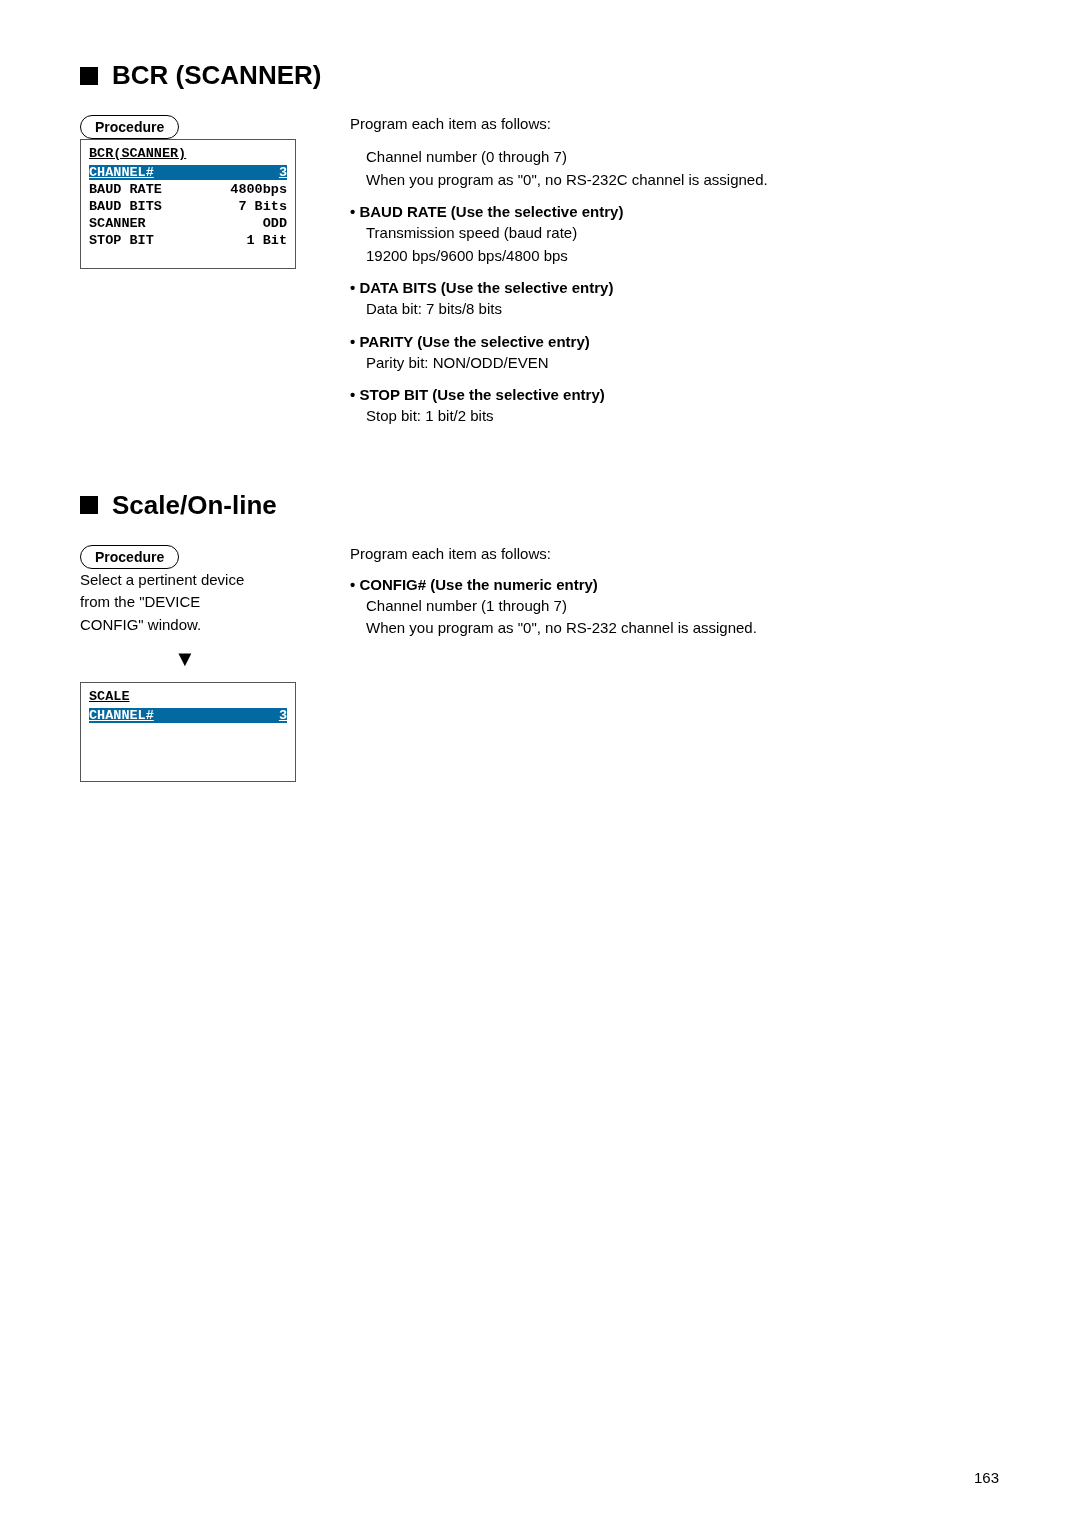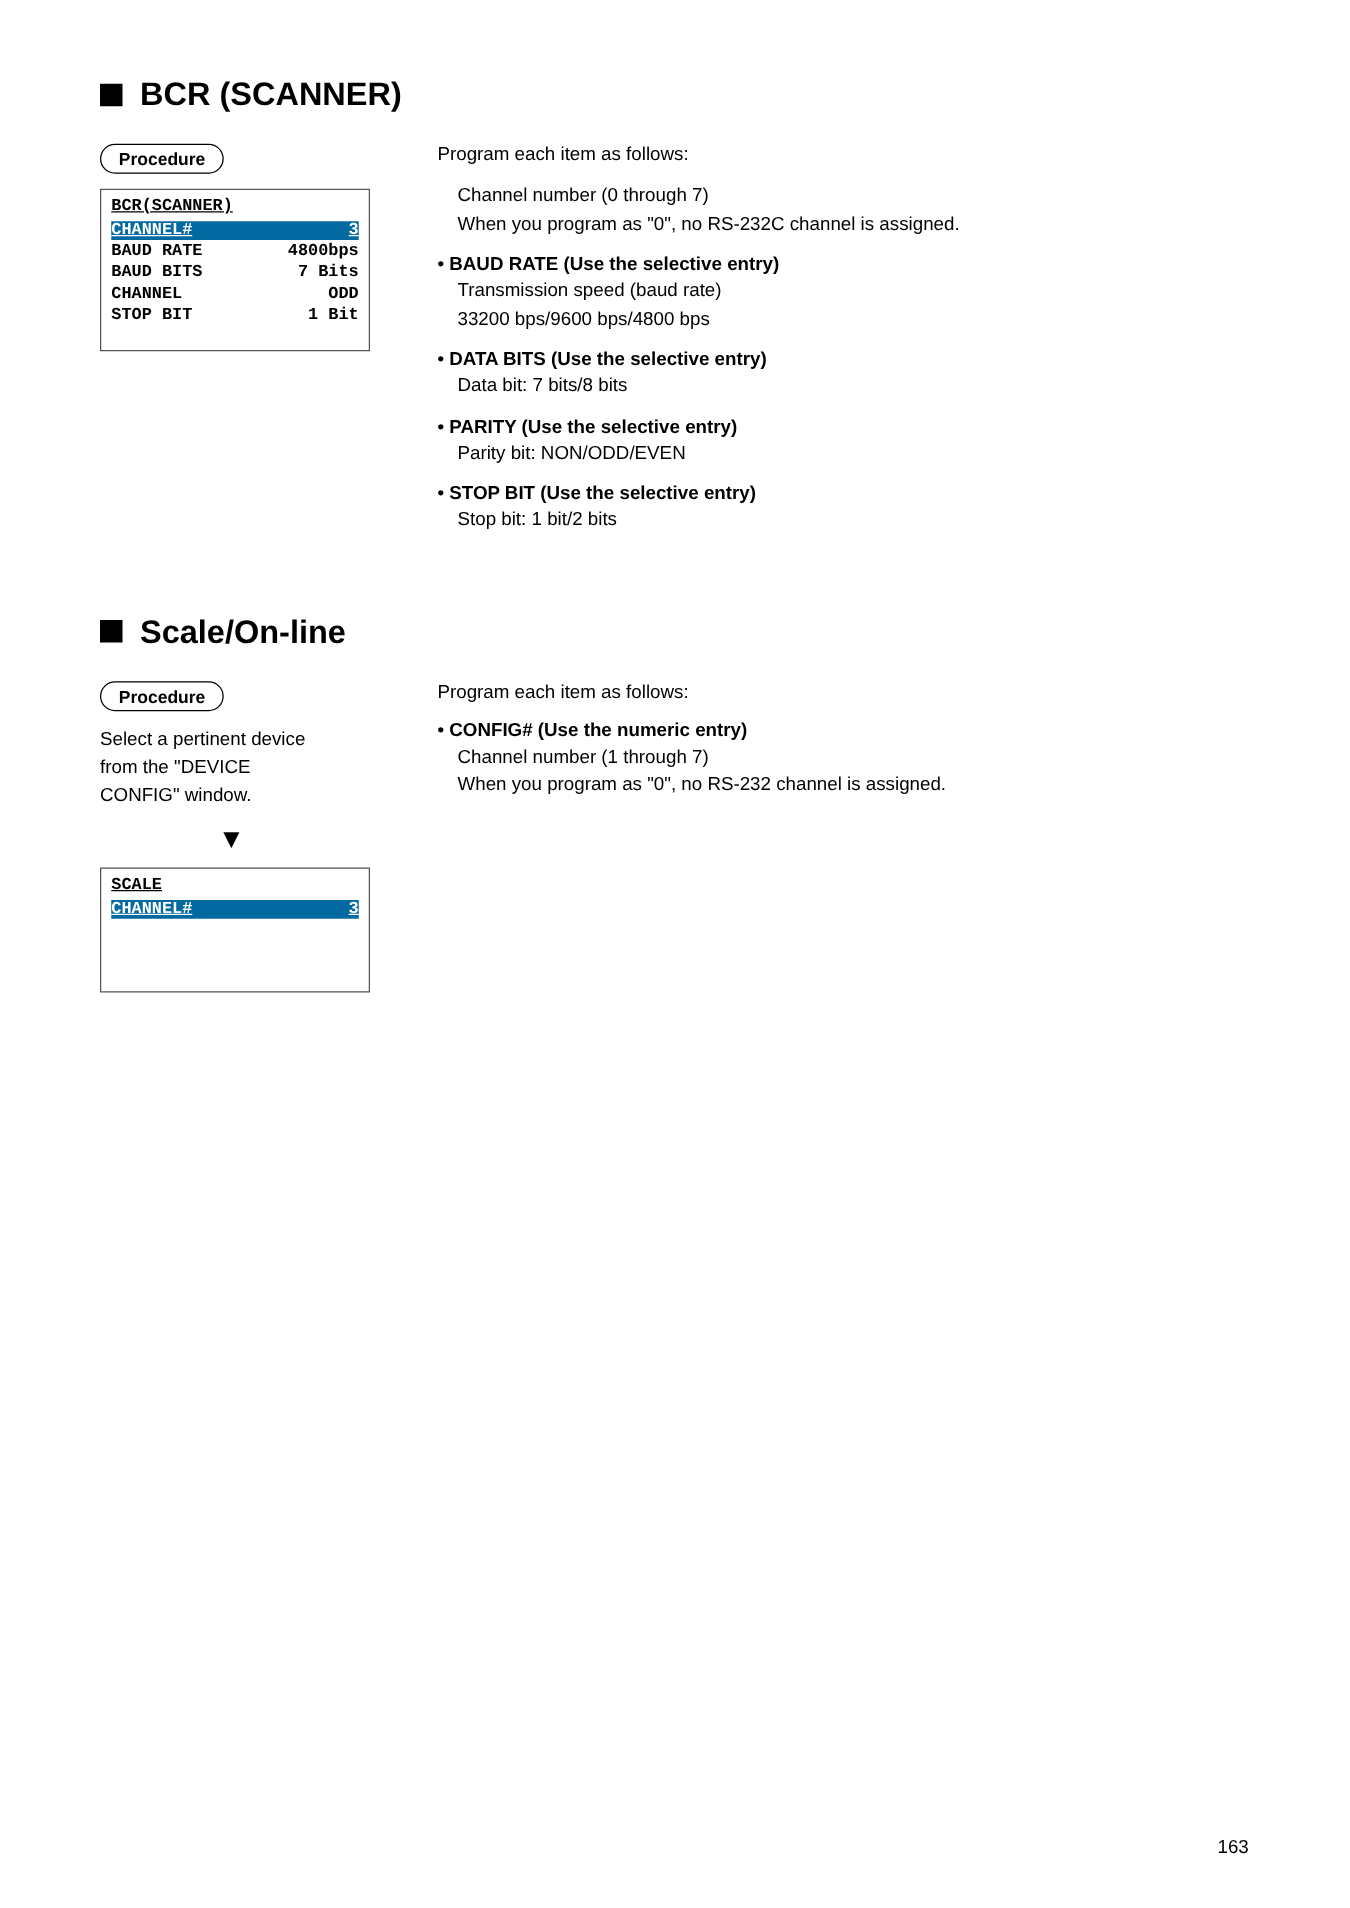--- a/index.html
+++ b/index.html
@@ -63,21 +63,20 @@
 
     
     .procedure-badge {
       display: inline-block;
       border: 1.5px solid #000;
       border-radius: 12px;
       padding: 3px 14px;
       font-size: 14px;
       font-weight: bold;
       font-family: Arial, Helvetica, sans-serif;
-      margin-bottom: 12px;
     }
 
     
     .screen-box {
       border: 1.5px solid #555;
       font-family: 'Courier New', Courier, monospace;
       font-size: 13.5px;
       font-weight: bold;
       padding: 6px 8px;
       background: #fff;
@@ -188,42 +187,42 @@
           </div>
           <div class="screen-row">
             <span class="label">BAUD RATE</span>
             <span class="value">4800bps</span>
           </div>
           <div class="screen-row">
             <span class="label">BAUD BITS</span>
             <span class="value">7 Bits</span>
           </div>
           <div class="screen-row">
-            <span class="label">CHANNEL</span>
+            <span class="label">SCANNER</span>
             <span class="value">ODD</span>
           </div>
           <div class="screen-row">
             <span class="label">STOP BIT</span>
             <span class="value">1 Bit</span>
           </div>
         </div>
       </div>
 
       <div class="right-col">
         <p class="program-text">Program each item as follows:</p>
 
         <div class="entry-item">
           <div class="entry-detail">Channel number (0 through 7)</div>
           <div class="entry-detail">When you program as "0", no RS-232C channel is assigned.</div>
         </div>
 
         <div class="entry-item">
           <div class="entry-title">• BAUD RATE (Use the selective entry)</div>
           <div class="entry-detail">Transmission speed (baud rate)</div>
-          <div class="entry-detail">33200 bps/9600 bps/4800 bps</div>
+          <div class="entry-detail">19200 bps/9600 bps/4800 bps</div>
         </div>
 
         <div class="entry-item">
           <div class="entry-title">• DATA BITS (Use the selective entry)</div>
           <div class="entry-detail">Data bit:  7 bits/8 bits</div>
         </div>
 
         <div class="entry-item">
           <div class="entry-title">• PARITY (Use the selective entry)</div>
           <div class="entry-detail">Parity bit:  NON/ODD/EVEN</div>

